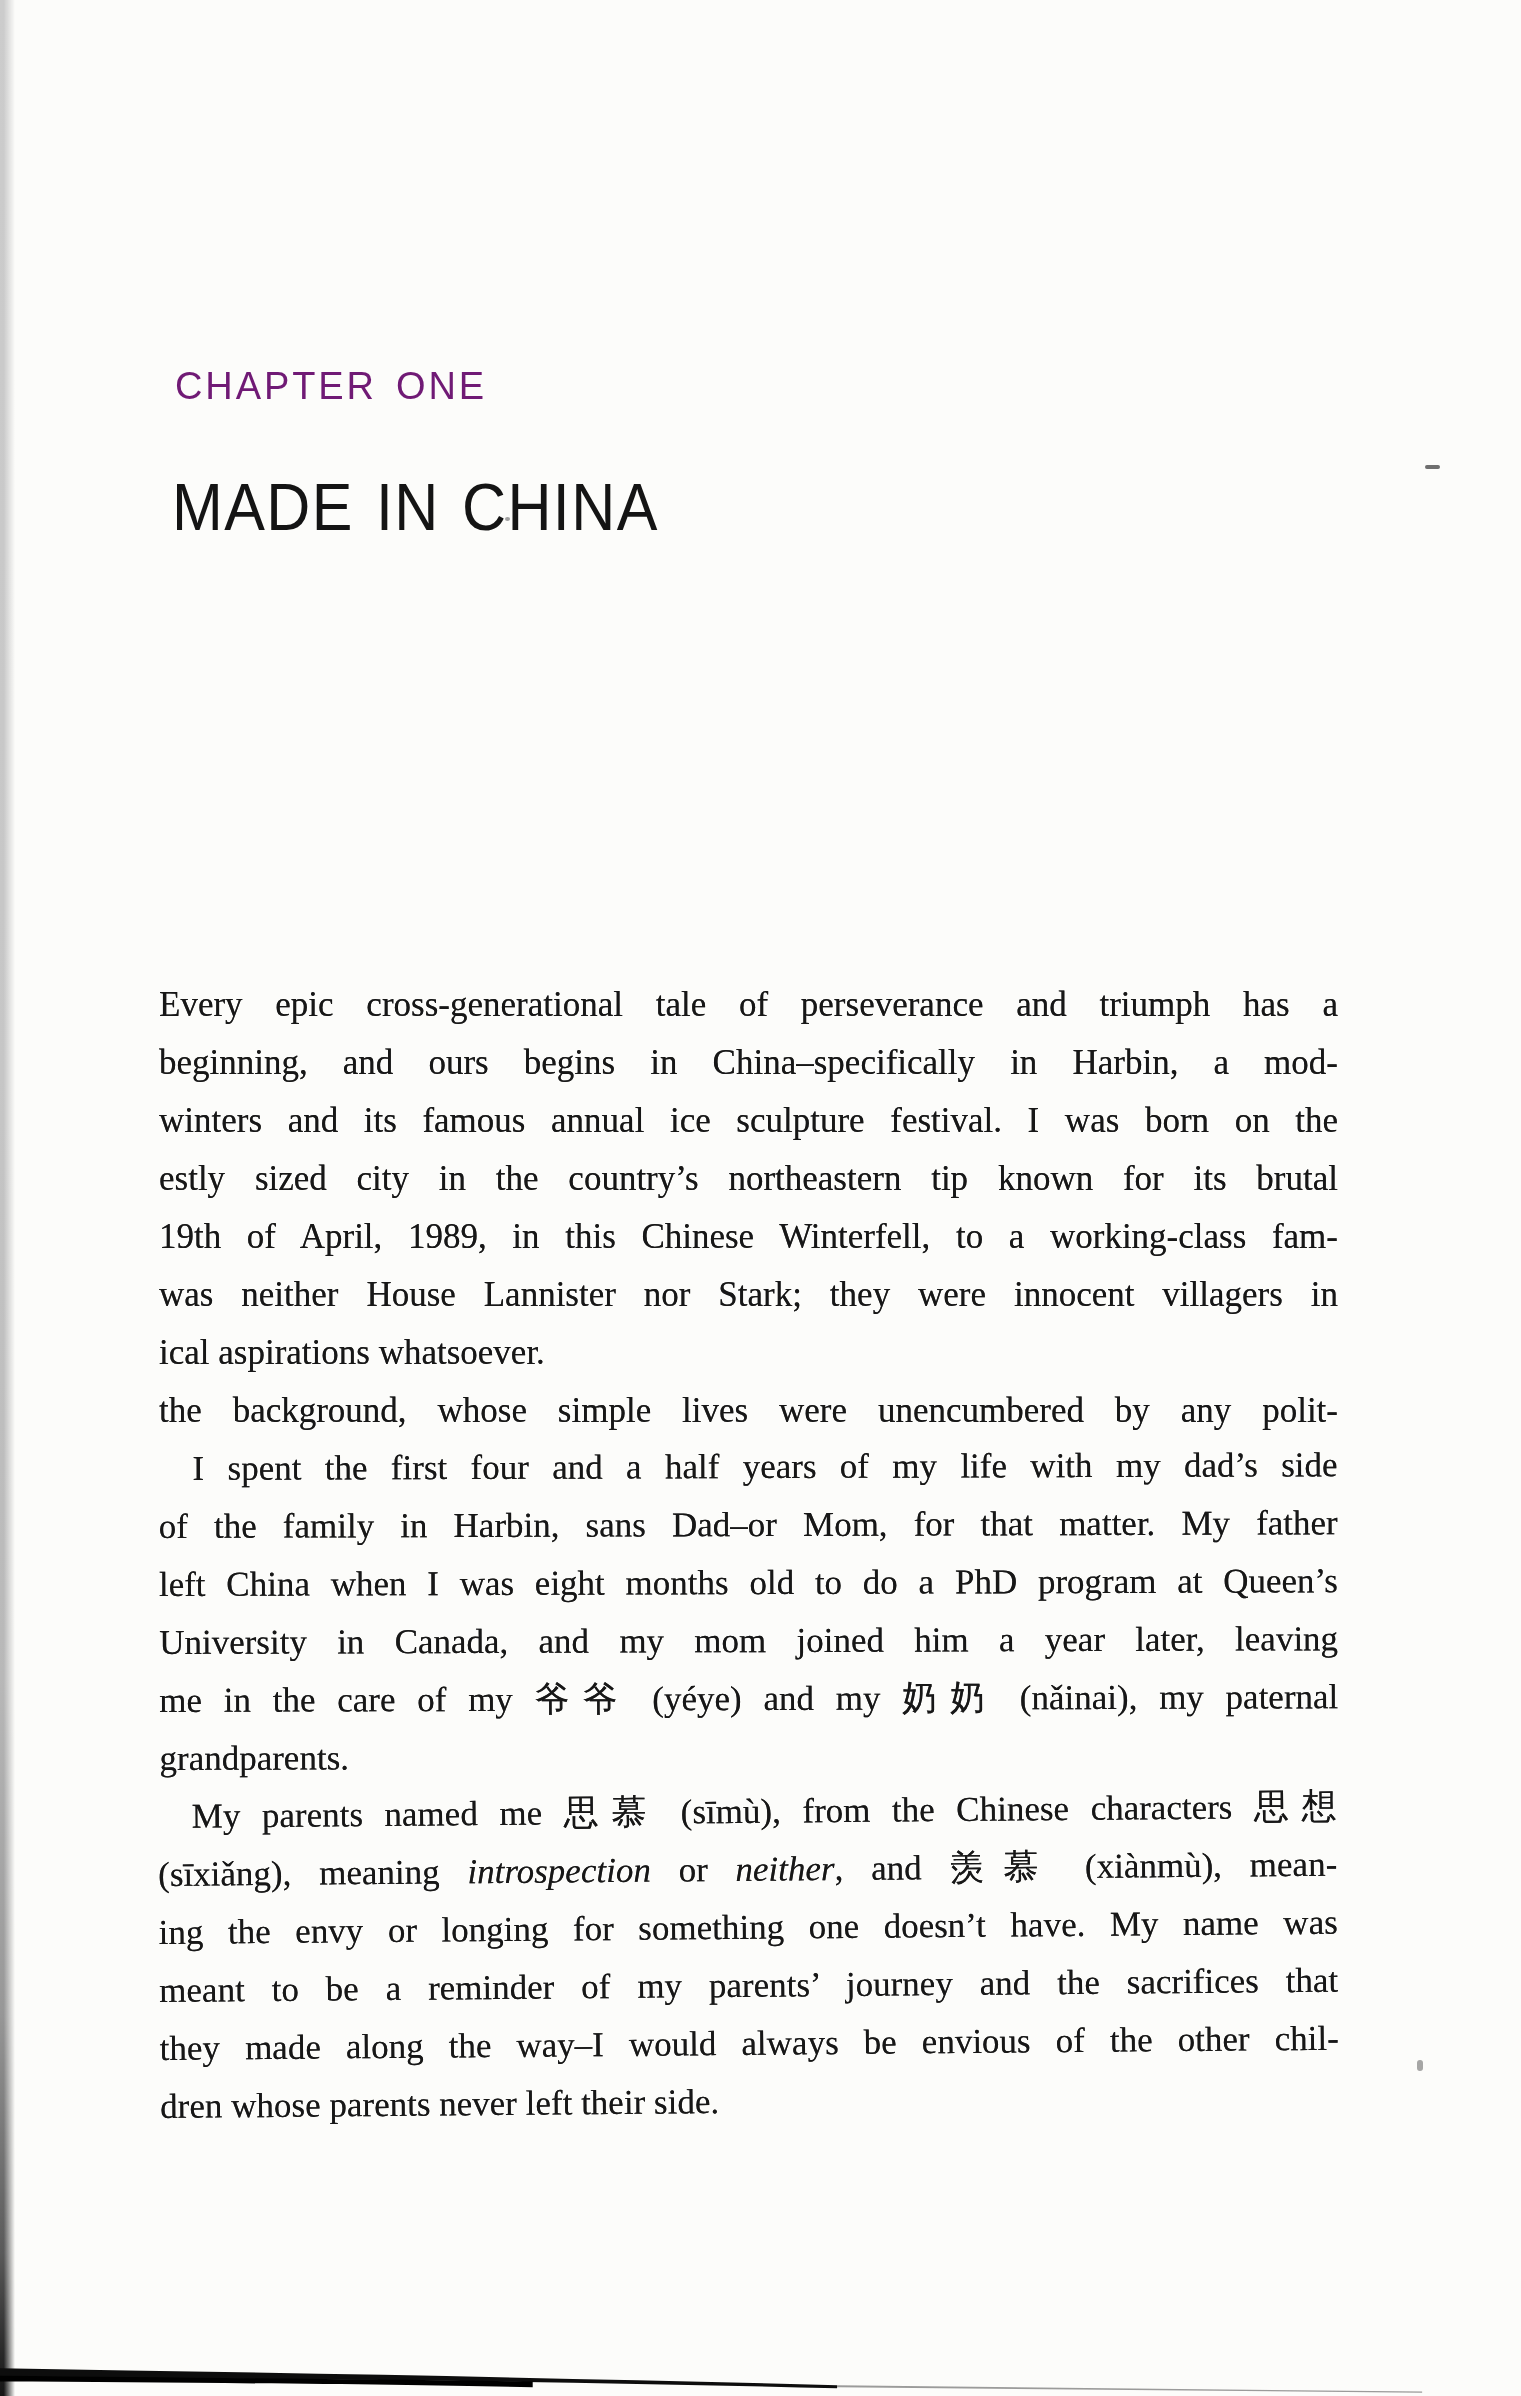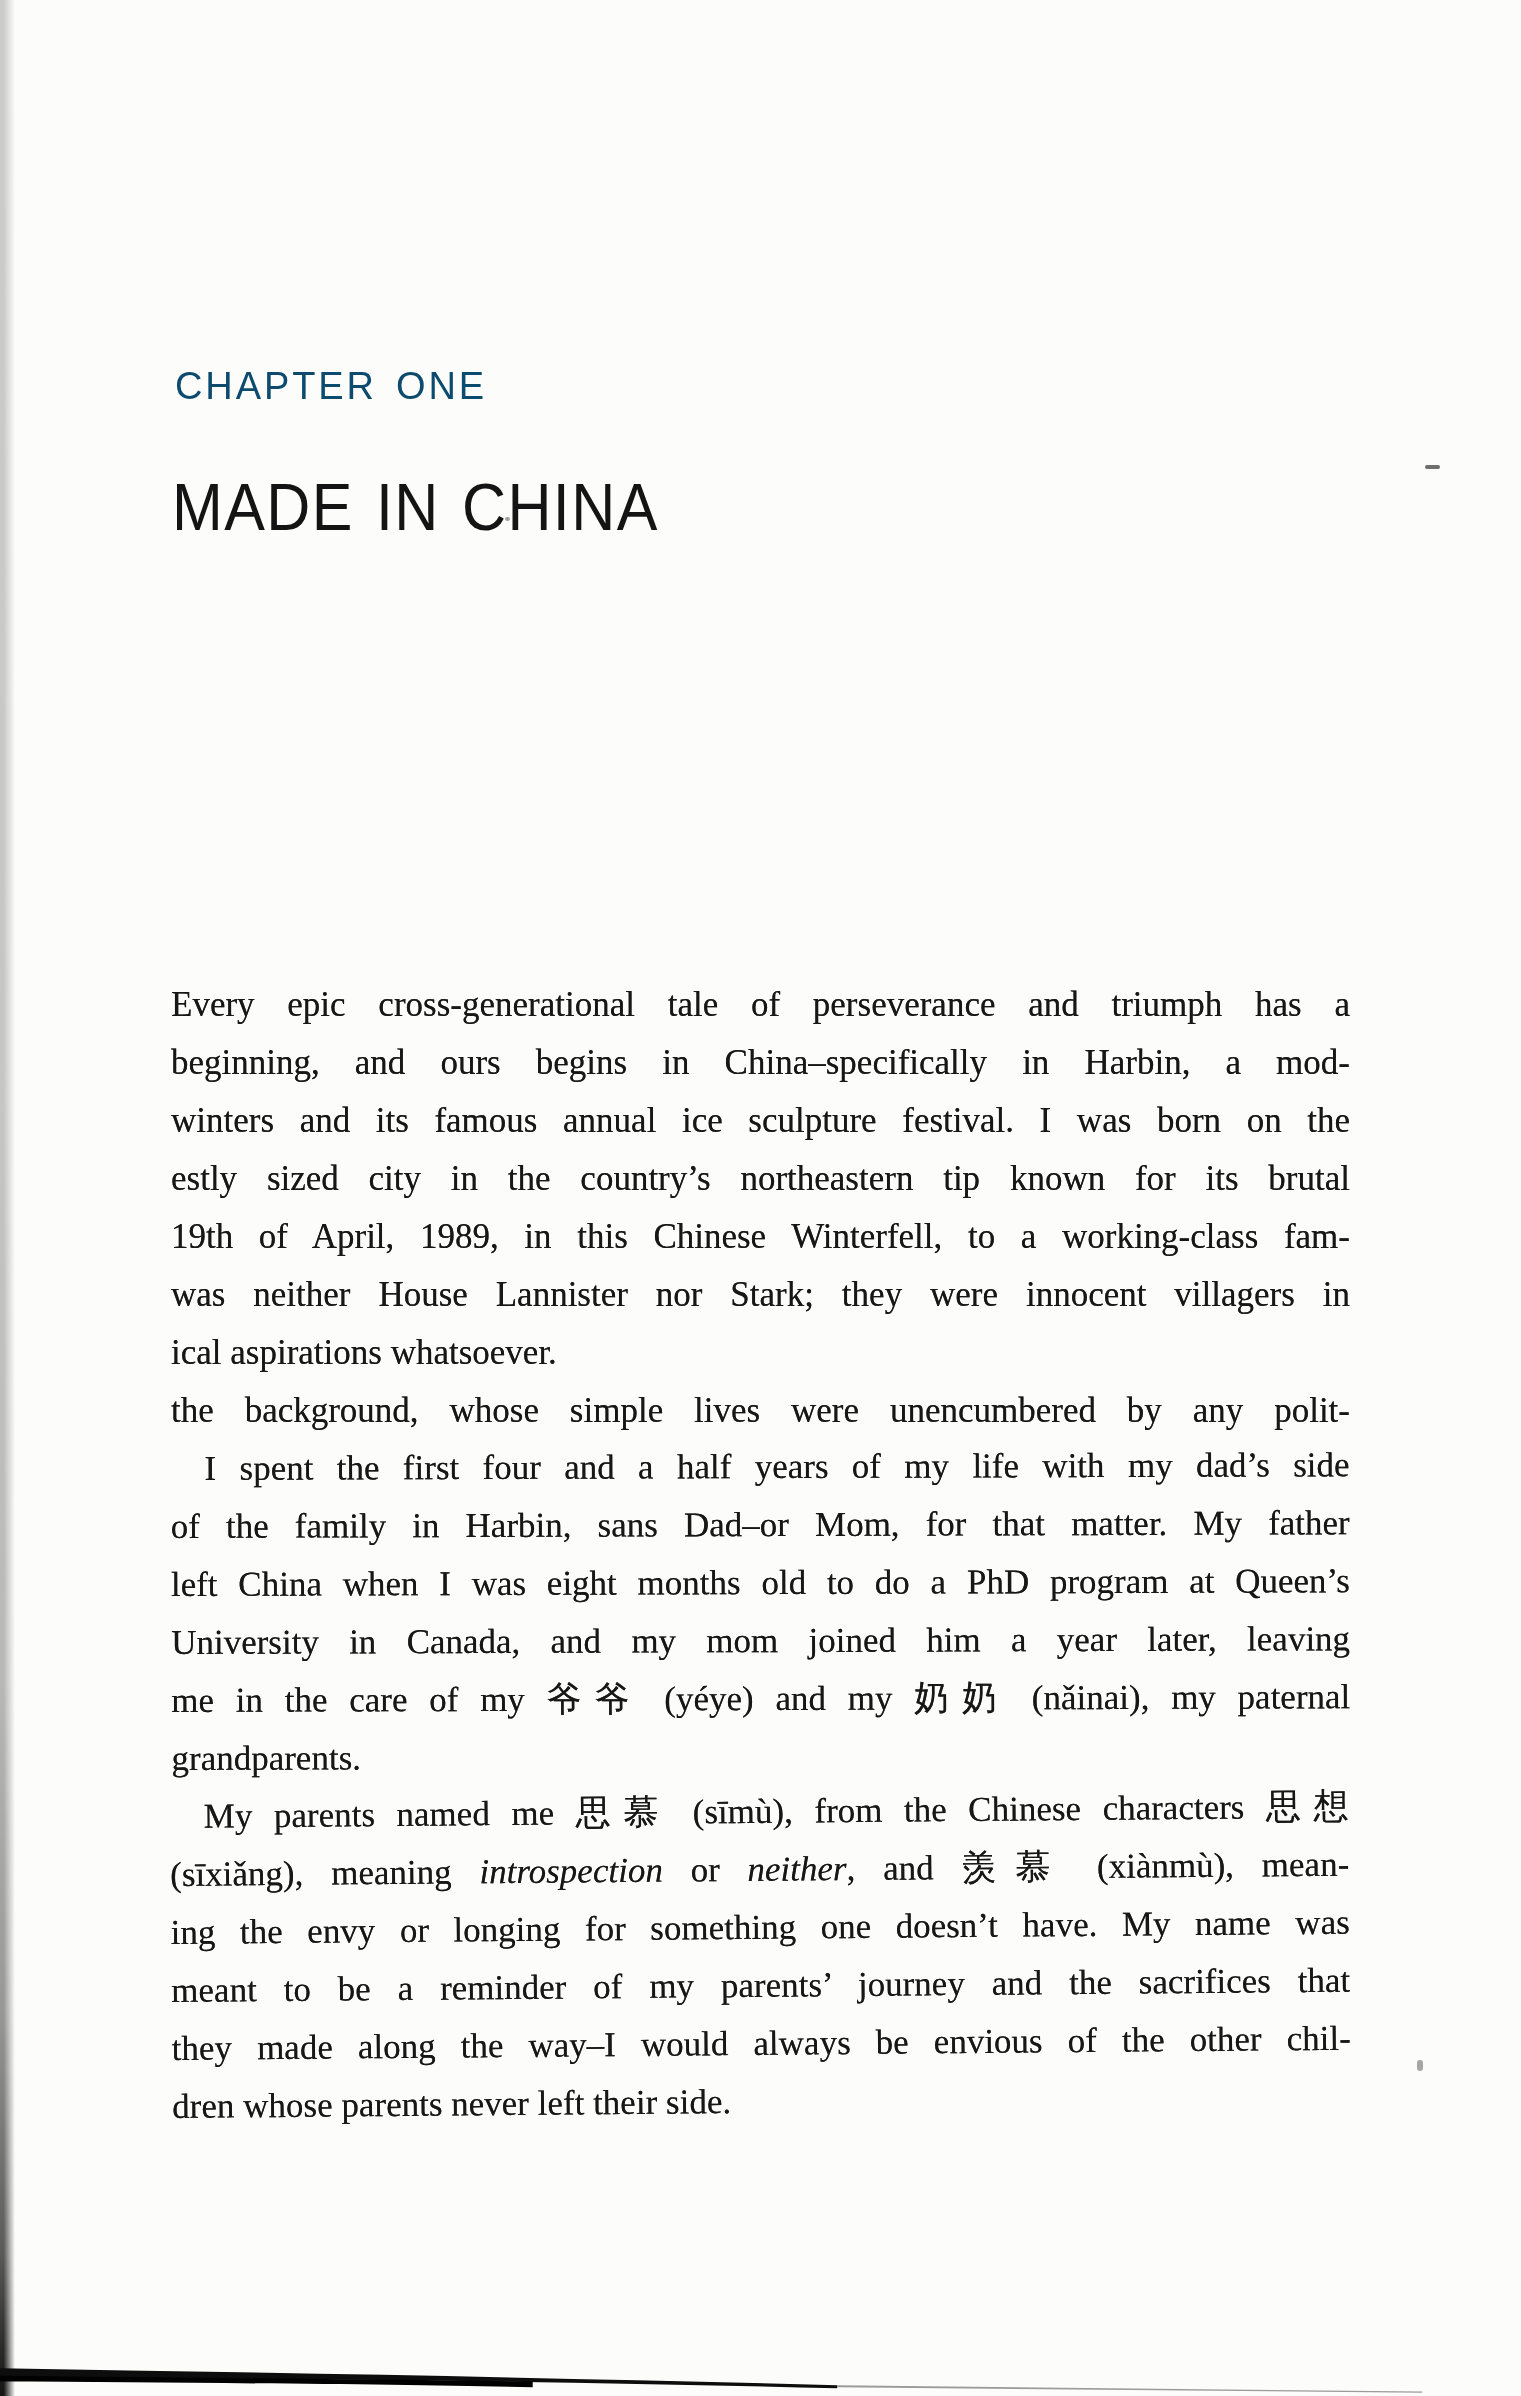--- a/index.html
+++ b/index.html
@@ -14,33 +14,33 @@
   
   .edge-left{
     position:absolute;left:0;top:0;width:15px;height:100%;
     background:linear-gradient(to bottom,
       #cccccc 0%, #c6c6c6 45%, #b8b8b8 70%, #979797 84%, #5a5a5a 94%, #141414 100%);
     -webkit-mask-image:linear-gradient(to right,#000 25%,rgba(0,0,0,.55) 60%,transparent 100%);
             mask-image:linear-gradient(to right,#000 25%,rgba(0,0,0,.55) 60%,transparent 100%);
   }
   
   .edge-bottom{position:absolute;left:0;bottom:0;width:1522px;height:48px;}
-  .heading{position:absolute;font-family:"Liberation Sans","DejaVu Sans",sans-serif;color:#0c4a6e;}
+  .heading{position:absolute;font-family:"Liberation Sans","DejaVu Sans",sans-serif;color:#701a75;}
   .chapter-label{
     left:175px;top:367px;
     font-size:38px;line-height:1;letter-spacing:2.9px;word-spacing:5.7px;
   }
   .chapter-title{
     left:172px;top:474px;
     font-size:61px;line-height:1;letter-spacing:1.4px;word-spacing:3.8px;
     transform:scaleY(1.1);transform-origin:0 0;
     color:#141414;
   }
   .bodytext{
-    position:absolute;left:171px;top:976px;width:1179px;
+    position:absolute;left:159px;top:976px;width:1179px;
     font-size:35px;
     text-shadow:0 0 0.6px rgba(10,10,10,.75);
   }
   .para{transform-origin:0 50%;}
   .para.p2{transform:rotate(-0.18deg);}
   .para.p3{transform:rotate(-0.5deg);}
   .line{
     height:58px;line-height:58px;
     white-space:nowrap;
     text-align:justify;text-align-last:justify;

